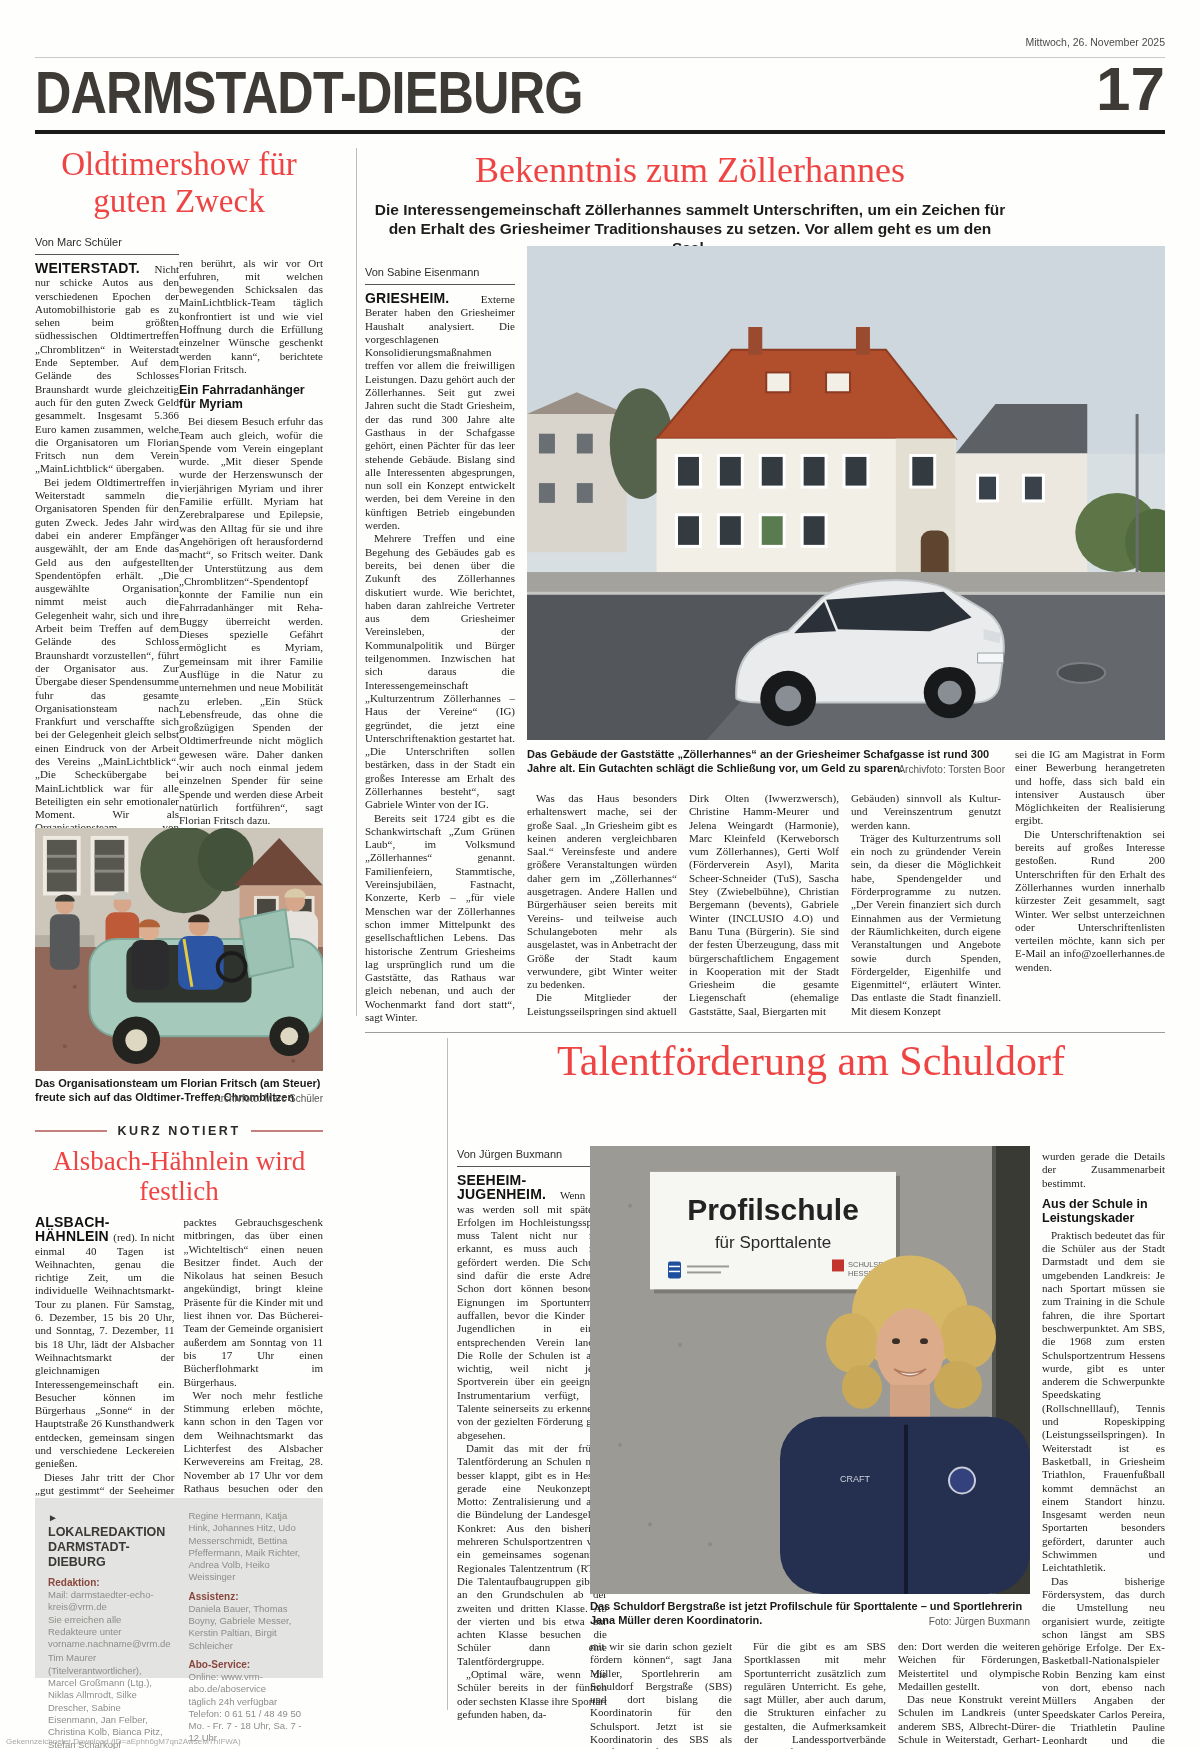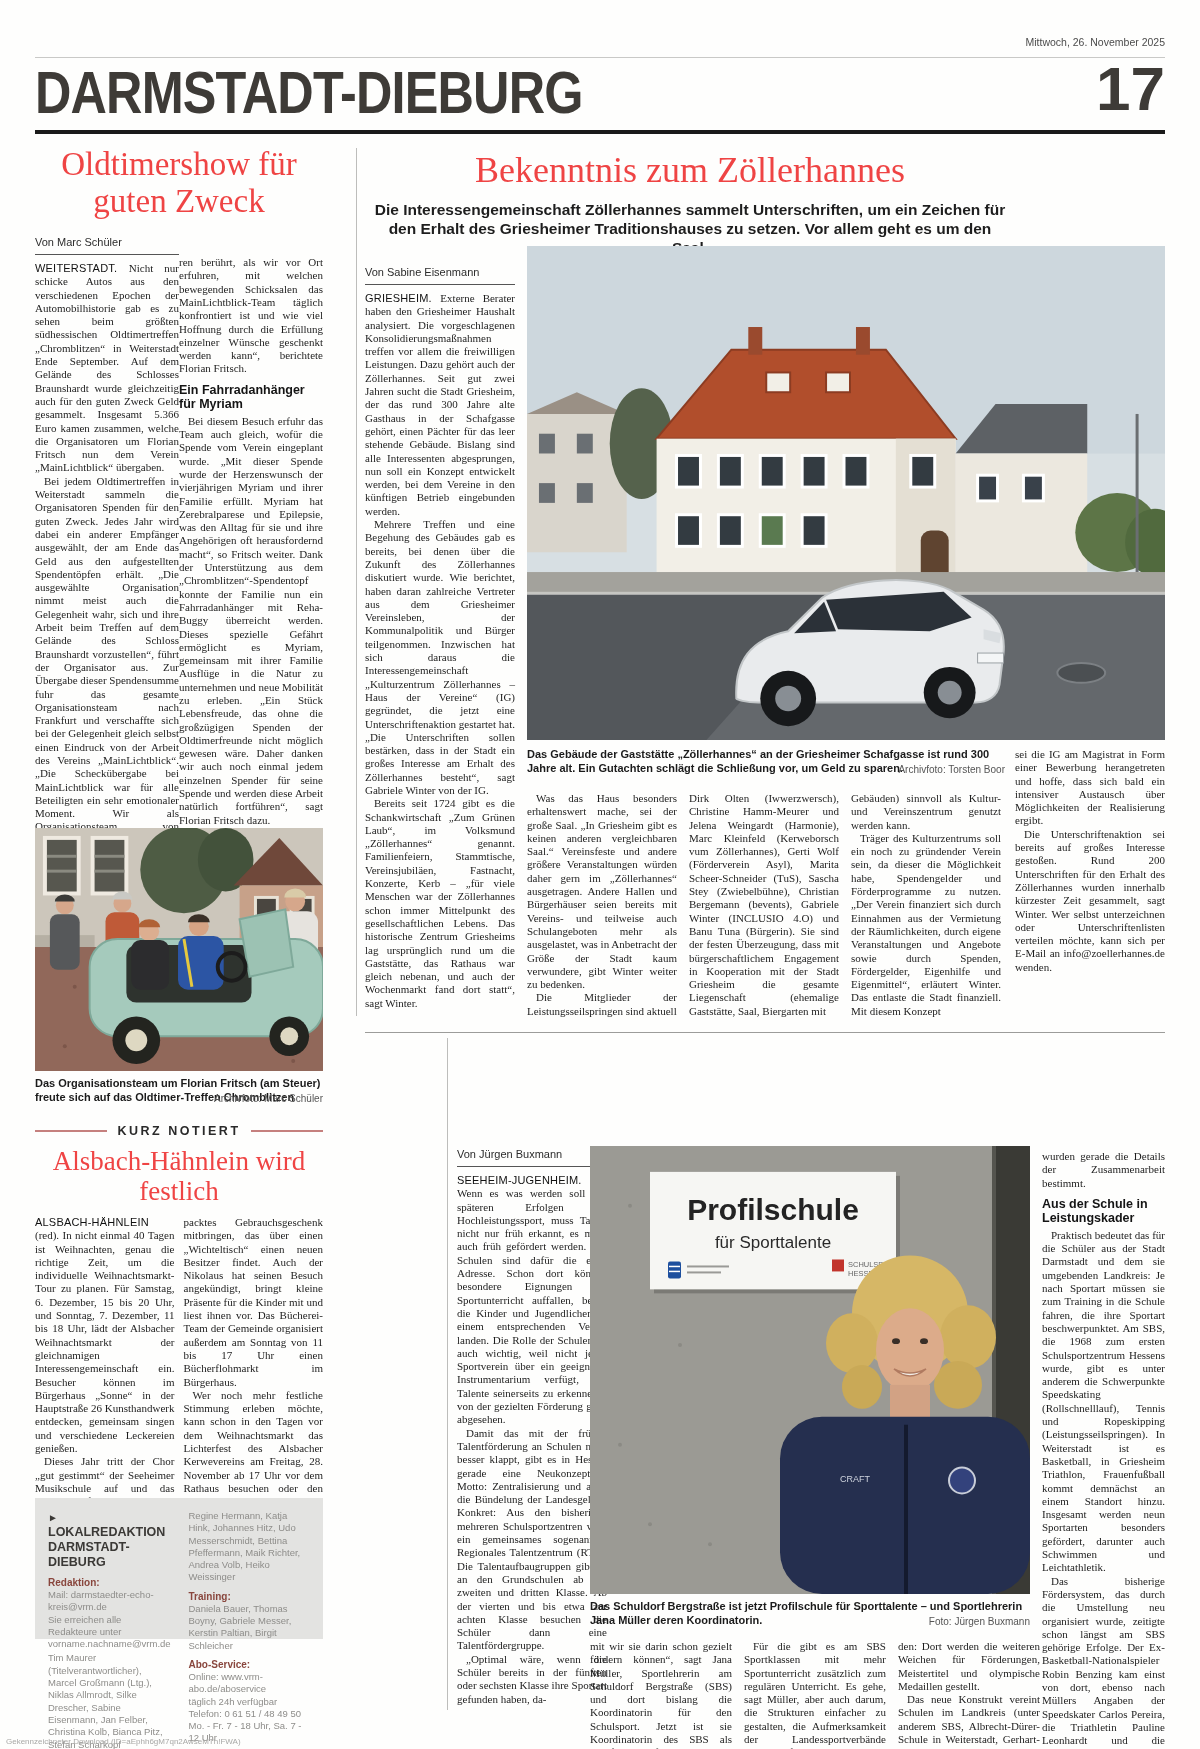--- a/index.html
+++ b/index.html
@@ -12,21 +12,21 @@
   .hairline-top { position:absolute; top:57px; left:35px; width:1130px; height:1px; background:#c9c9c7; }
   .masthead { position:absolute; top:62px; left:35px; font:700 60px/62px "Liberation Sans", sans-serif;
               color:#3e3b37; white-space:nowrap; }
   .masthead .squeeze { display:inline-block; transform:scaleX(.84); transform-origin:left center; letter-spacing:-1px; }
   .pagenum { position:absolute; top:58px; right:35px; font:700 62px/62px "Liberation Sans", sans-serif; color:#3e3b37; }
   .thick-rule { position:absolute; top:130px; left:35px; width:1130px; height:4px; background:#1a1a1a; }
 
   
   .para { font:11px/13.3px "Liberation Serif", serif; text-align:justify; hyphens:auto; -webkit-hyphens:auto; color:#1d1d1d; }
   .para.indent { text-indent:9px; }
-  .dateline { font-family:"Liberation Sans", sans-serif; font-weight:400; font-size:11px; letter-spacing:.2px; color:#111; }
+  .dateline { font-family:"Liberation Sans", sans-serif; font-weight:700; font-size:14px; letter-spacing:.2px; color:#111; }
   .col-subhead { font:700 12.5px/14px "Liberation Sans", sans-serif; color:#141414; margin:7px 0 4px; }
   .byline { font:11px/13px "Liberation Sans", sans-serif; color:#2c2c2c; border-bottom:1px solid #555;
             padding-bottom:5px; margin-bottom:7px; }
   .headline { font-family:"Liberation Serif", serif; font-weight:400; color:#ef4444; text-align:center; }
   .subtitle { font:700 15.5px/19px "Liberation Sans", sans-serif; color:#1e1e1e; text-align:center; }
   .caption { position:relative; font:700 11px/13.5px "Liberation Sans", sans-serif; color:#1b1b1b; }
   .credit  { position:absolute; right:0; bottom:0; font:400 10px "Liberation Sans", sans-serif; color:#555; }
 
   .vrule { position:absolute; width:1px; background:#bdbdbb; }
   #vrule-a { left:356px; top:148px; height:868px; }
@@ -47,21 +47,21 @@
   #kurz { position:absolute; left:35px; top:1124px; width:288px; display:flex; align-items:center; gap:10px; }
   #kurz .kline { flex:1; height:2px; background:#c5807e; }
   #kurz .kword { font:700 12.5px "Liberation Sans", sans-serif; letter-spacing:2.5px; color:#2a2a2a; white-space:nowrap; }
 
   #alsbach { position:absolute; left:35px; top:1146px; width:288px; }
   #alsbach h3 { font-size:27px; line-height:30px; }
   #alsbach .twocol { display:flex; gap:9px; margin-top:10px; }
   #alsbach .ncol { flex:1; min-width:0; }
 
   
-  #lokalbox { position:absolute; left:35px; top:1498px; width:288px; height:141px; background:#e3e3e1;
+  #lokalbox { position:absolute; left:35px; top:1498px; width:288px; height:180px; background:#e3e3e1;
               padding:12px 13px; display:flex; gap:19px; font-family:"Liberation Sans", sans-serif; }
   #lokalbox .bcol { flex:1; min-width:0; }
   .box-title { font:700 12.5px/15px "Liberation Sans", sans-serif; color:#3b3936; }
   .box-label { font:700 10px/12px "Liberation Sans", sans-serif; color:#89463d; margin-top:7px; }
   .box-text  { font:9.5px/12.3px "Liberation Sans", sans-serif; color:#8e8d8a; }
   .box-text.tight { margin-top:2px; }
   .box-text.right { text-align:left; }
   .arrow-ic { color:#3b3936; font-size:10px; }
 
   
@@ -211,21 +211,21 @@
         <span>DARMSTADT-DIEBURG</span>
       </div>
       <div class="box-label">Redaktion:</div>
       <div class="box-text">Mail: darmstaedter-echo-kreis@vrm.de</div>
       <div class="box-text">Sie erreichen alle Redakteure unter vorname.nachname@vrm.de</div>
       <div class="box-text tight">Tim Maurer (Titelverantwortlicher), Marcel Großmann (Ltg.), Niklas Allmrodt, Silke Drescher, Sabine Eisenmann, Jan Felber, Christina Kolb, Bianca Pitz, Stefan Scharkopf</div>
 
     </div>
     <div class="bcol">
       <div class="box-text">Regine Hermann, Katja Hink, Johannes Hitz, Udo Messerschmidt, Bettina Pfeffermann, Maik Richter, Andrea Volb, Heiko Weissinger</div>
-      <div class="box-label">Training:</div>
+      <div class="box-label">Assistenz:</div>
       <div class="box-text">Daniela Bauer, Thomas Boyny, Gabriele Messer, Kerstin Paltian, Birgit Schleicher</div>
       <div class="box-label">Abo-Service:</div>
       <div class="box-text">Online: www.vrm-abo.de/aboservice</div>
       <div class="box-text right">täglich 24h verfügbar</div>
       <div class="box-text">Telefon: 0 61 51 / 48 49 50</div>
       <div class="box-text right">Mo. - Fr. 7 - 18 Uhr, Sa. 7 - 12 Uhr</div>
     </div>
   </div>
 
   <div id="z-head">
@@ -317,20 +317,23 @@
     </div>
   <div id="z-col4">
       <p class="para">Gebäuden) sinnvoll als Kultur- und Vereinszentrum genutzt werden kann.</p>
       <p class="para indent">Träger des Kulturzentrums soll ein noch zu gründender Verein sein, da dieser die Möglichkeit habe, Spendengelder und Förderprogramme zu nutzen. „Der Verein finanziert sich durch Einnahmen aus der Vermietung der Räumlichkeiten, durch eigene Veranstaltungen und Angebote sowie durch Spenden, Fördergelder, Eigenhilfe und Eigenmittel“, erläutert Winter. Das entlaste die Stadt finanziell. Mit diesem Konzept</p>
     </div>
   <div id="z-col5">
       <p class="para">sei die IG am Magistrat in Form einer Bewerbung herangetreten und hoffe, dass sich bald ein intensiver Austausch über Möglichkeiten der Realisierung ergibt.</p>
       <p class="para indent">Die Unterschriftenaktion sei bereits auf großes Interesse gestoßen. Rund 200 Unterschriften für den Erhalt des Zöllerhannes wurden innerhalb kürzester Zeit gesammelt, sagt Winter. Wer selbst unterzeichnen oder Unterschriftenlisten verteilen möchte, kann sich per E-Mail an info@zoellerhannes.de wenden.</p>
     </div>
 
+  <div id="s-head">
+    <h1 class="headline">Talentförderung am Schuldorf</h1>
+  </div>
 
   <div id="s-col1">
     <div class="byline">Von Jürgen Buxmann</div>
     <div>
         <p class="para"><b class="dateline">SEEHEIM-JUGENHEIM. </b>Wenn es was werden soll mit späteren Erfolgen im Hochleistungssport, muss Talent nicht nur früh erkannt, es muss auch früh gefördert werden. Die Schulen sind dafür die erste Adresse. Schon dort können besondere Eignungen im Sportunterricht auffallen, bevor die Kinder und Jugendlichen in einem entsprechenden Verein landen. Die Rolle der Schulen ist auch wichtig, weil nicht jeder Sportverein über ein geeignetes Instrumentarium verfügt, um Talente seinerseits zu erkennen – von der gezielten Förderung ganz abgesehen.</p>
         <p class="para indent">Damit das mit der frühen Talentförderung an Schulen noch besser klappt, gibt es in Hessen gerade eine Neukonzeption. Motto: Zentralisierung und auch die Bündelung der Landesgelder. Konkret: Aus den bisherigen mehreren Schulsportzentren wird ein gemeinsames sogenanntes Regionales Talentzentrum (RTZ). Die Talentaufbaugruppen gibt es an den Grundschulen ab der zweiten und dritten Klasse. Ab der vierten und bis etwa zur achten Klasse besuchen die Schüler dann eine Talentfördergruppe.</p>
         <p class="para indent">„Optimal wäre, wenn die Schüler bereits in der fünften oder sechsten Klasse ihre Sportart gefunden haben, da-</p>
       </div>
   </div>
 

